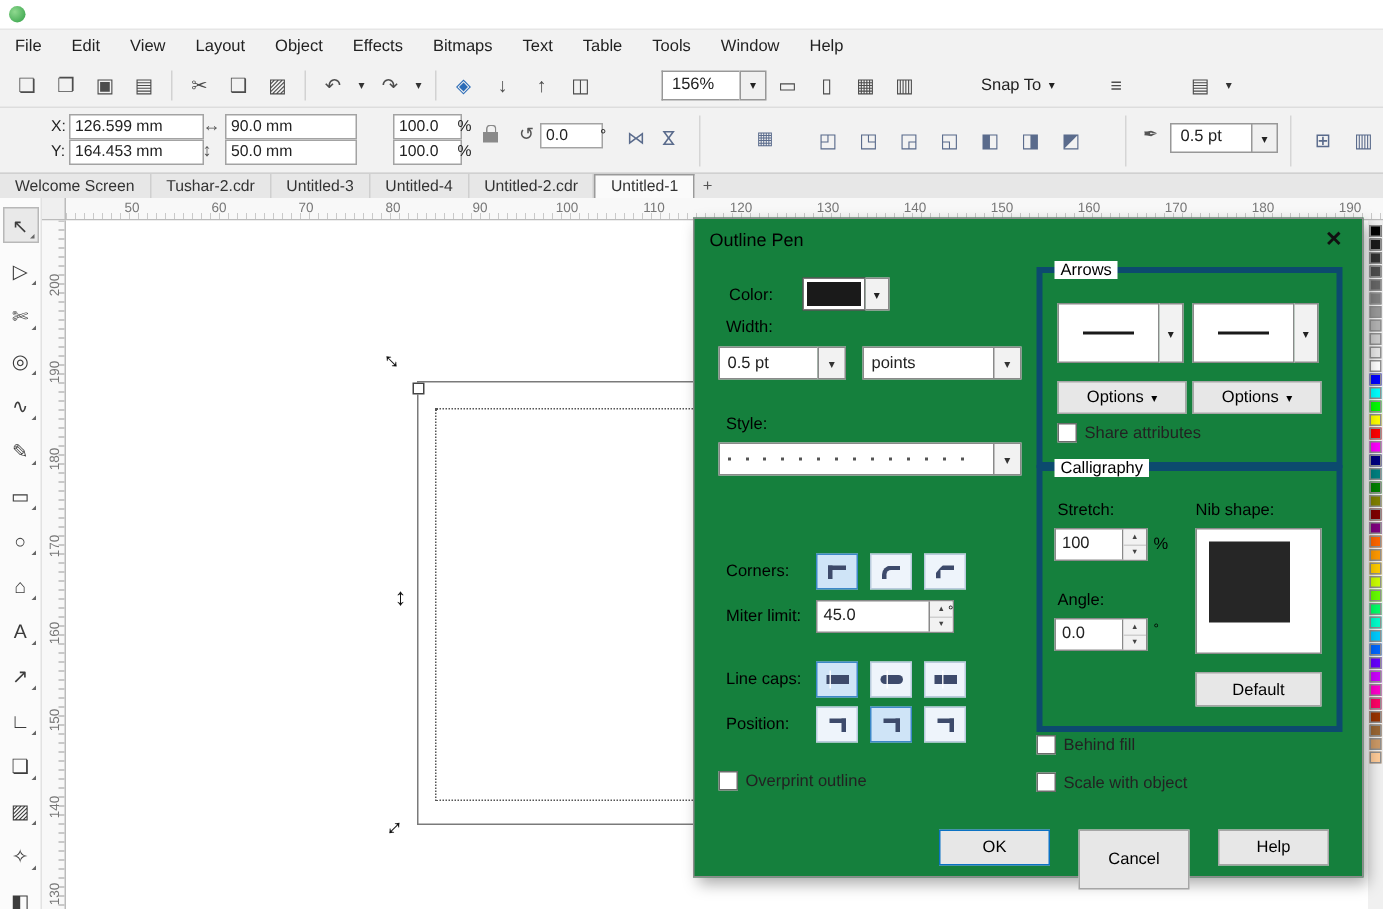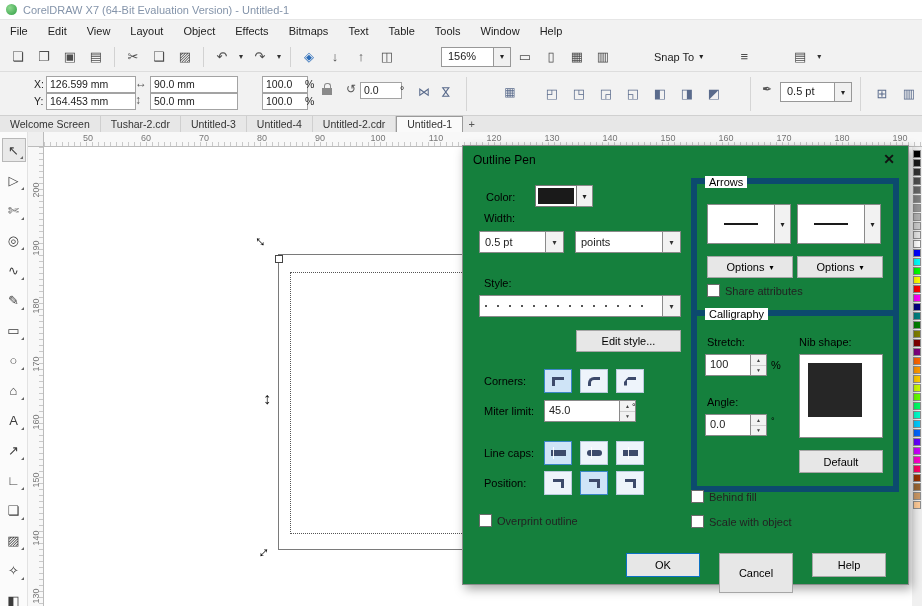--- a/index.html
+++ b/index.html
@@ -90,21 +90,21 @@
   .spin .sval{flex:1;padding:3px 4px;font-size:11px}
   .spin .sud{width:15px;border-left:1px solid #8a8a8a;display:flex;flex-direction:column}
   .spin .su,.spin .sd{flex:1;background:#f2f2f2;display:flex;align-items:center;justify-content:center;font-size:5px;color:#444}
   .spin .su{border-bottom:1px solid #cfcfcf}
   .btn{position:absolute;background:#e7e7e7;border:1px solid #a6a6a6;font-size:11px;display:flex;align-items:center;
        justify-content:center;box-sizing:border-box;gap:5px;color:#000}
   .btn.default{border-color:#0b72c4}
   .btn .ddtxt{font-size:8px}
   .cbrow{position:absolute;display:flex;align-items:center;gap:5px;font-size:11px;white-space:nowrap}
   .cbbox{width:13px;height:13px;background:#fff;border:1px solid #6b6b6b;flex:none;box-sizing:border-box}
-  .grp{position:absolute;border:6px solid #0c4a6e}
+  .grp{position:absolute;border:4px solid #0c4a6e}
   .gtitle{position:absolute;top:-8px;left:8px;background:#fff;padding:0 4px;font-size:11px;color:#000}
   .tglrow{position:absolute;display:flex;gap:8px}
   .tgl{width:28px;height:24px;border:1px solid #b9cbdd;background:#eef4fb;display:flex;align-items:center;
        justify-content:center;box-sizing:border-box}
   .tgl.sel{border-color:#3c87c8;background:#cfe4f7}
   .cornic{width:12px;height:9px;border-top:3px solid #3d4a6b;border-left:3px solid #3d4a6b;box-sizing:border-box}
   .cornic.round{border-top-left-radius:6px}
   .cornic.bevel{clip-path:polygon(0 60%,40% 0,100% 0,100% 100%,0 100%)}
   .capic{position:relative;width:15px;height:6px;background:#3d4a6b}
   .capic.round{border-radius:3px}
@@ -118,21 +118,20 @@
   .colorcombo{position:absolute;display:flex;height:22px}
   .cswatch{width:42px;background:#1a1a1a;border:1px solid #777;box-shadow:inset 0 0 0 2px #fff;box-sizing:border-box}
   .nib{position:absolute;width:84px;height:84px;background:#fff;border:1px solid #8a8a8a;box-sizing:border-box}
   .nibsq{position:absolute;left:8px;top:8px;width:54px;height:54px;background:#262626}
 </style>
 </head>
 <body>
 
 <div class="titlebar">
   <span class="appicon"></span>
-  <span class="wtitle">CorelDRAW X7 (64-Bit Evaluation Version) - Untitled-1</span>
 </div>
 
 <div class="menubar">
   <span class="menu-item">File</span>
   <span class="menu-item">Edit</span>
   <span class="menu-item">View</span>
   <span class="menu-item">Layout</span>
   <span class="menu-item">Object</span>
   <span class="menu-item">Effects</span>
   <span class="menu-item">Bitmaps</span>
@@ -351,21 +350,20 @@
   </span>
 
   <span class="dlabel" style="left:21px;top:131px">Style:</span>
   <span class="combo" style="left:16px;top:149px;width:202px">
     <span class="cval">
         <span class="dotline"></span>
       </span>
     <span class="cdd">▾</span>
   </span>
 
-  <span class="btn" style="left:113px;top:184px;width:105px;height:22px">Edit style...</span>
 
   <span class="dlabel" style="left:21px;top:229px">Corners:</span>
   <span class="tglrow" style="left:81px;top:223px">
     <span class="tgl sel">
         <span class="cornic"></span>
       </span>
     <span class="tgl">
         <span class="cornic round"></span>
       </span>
     <span class="tgl">

